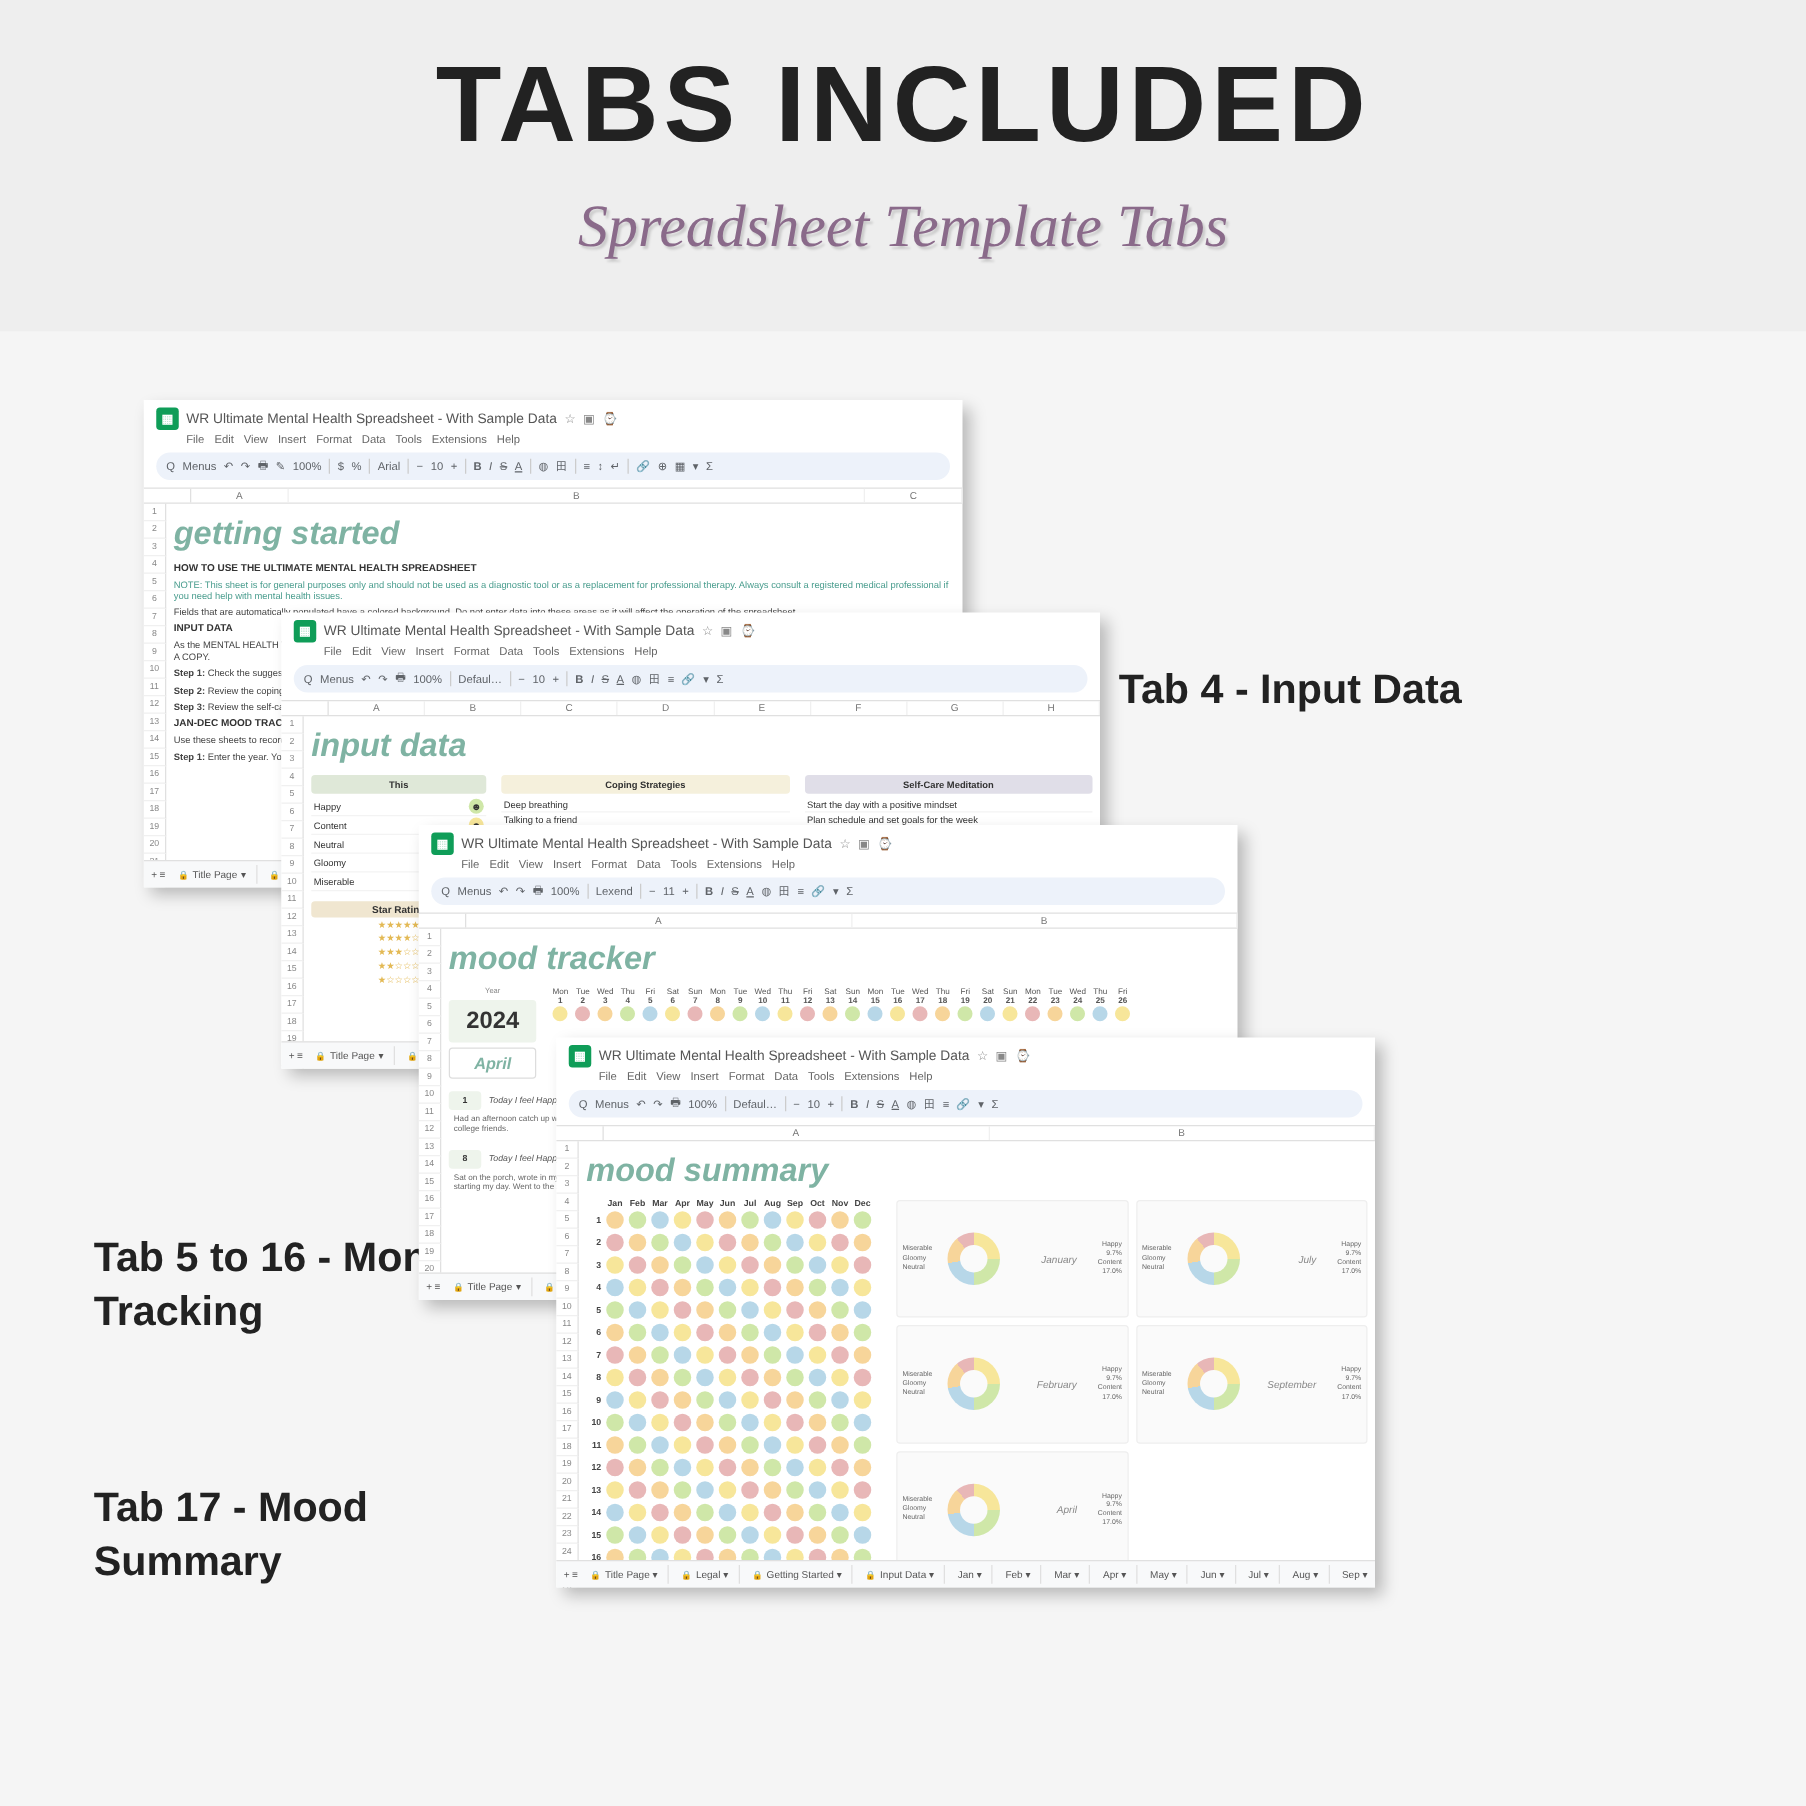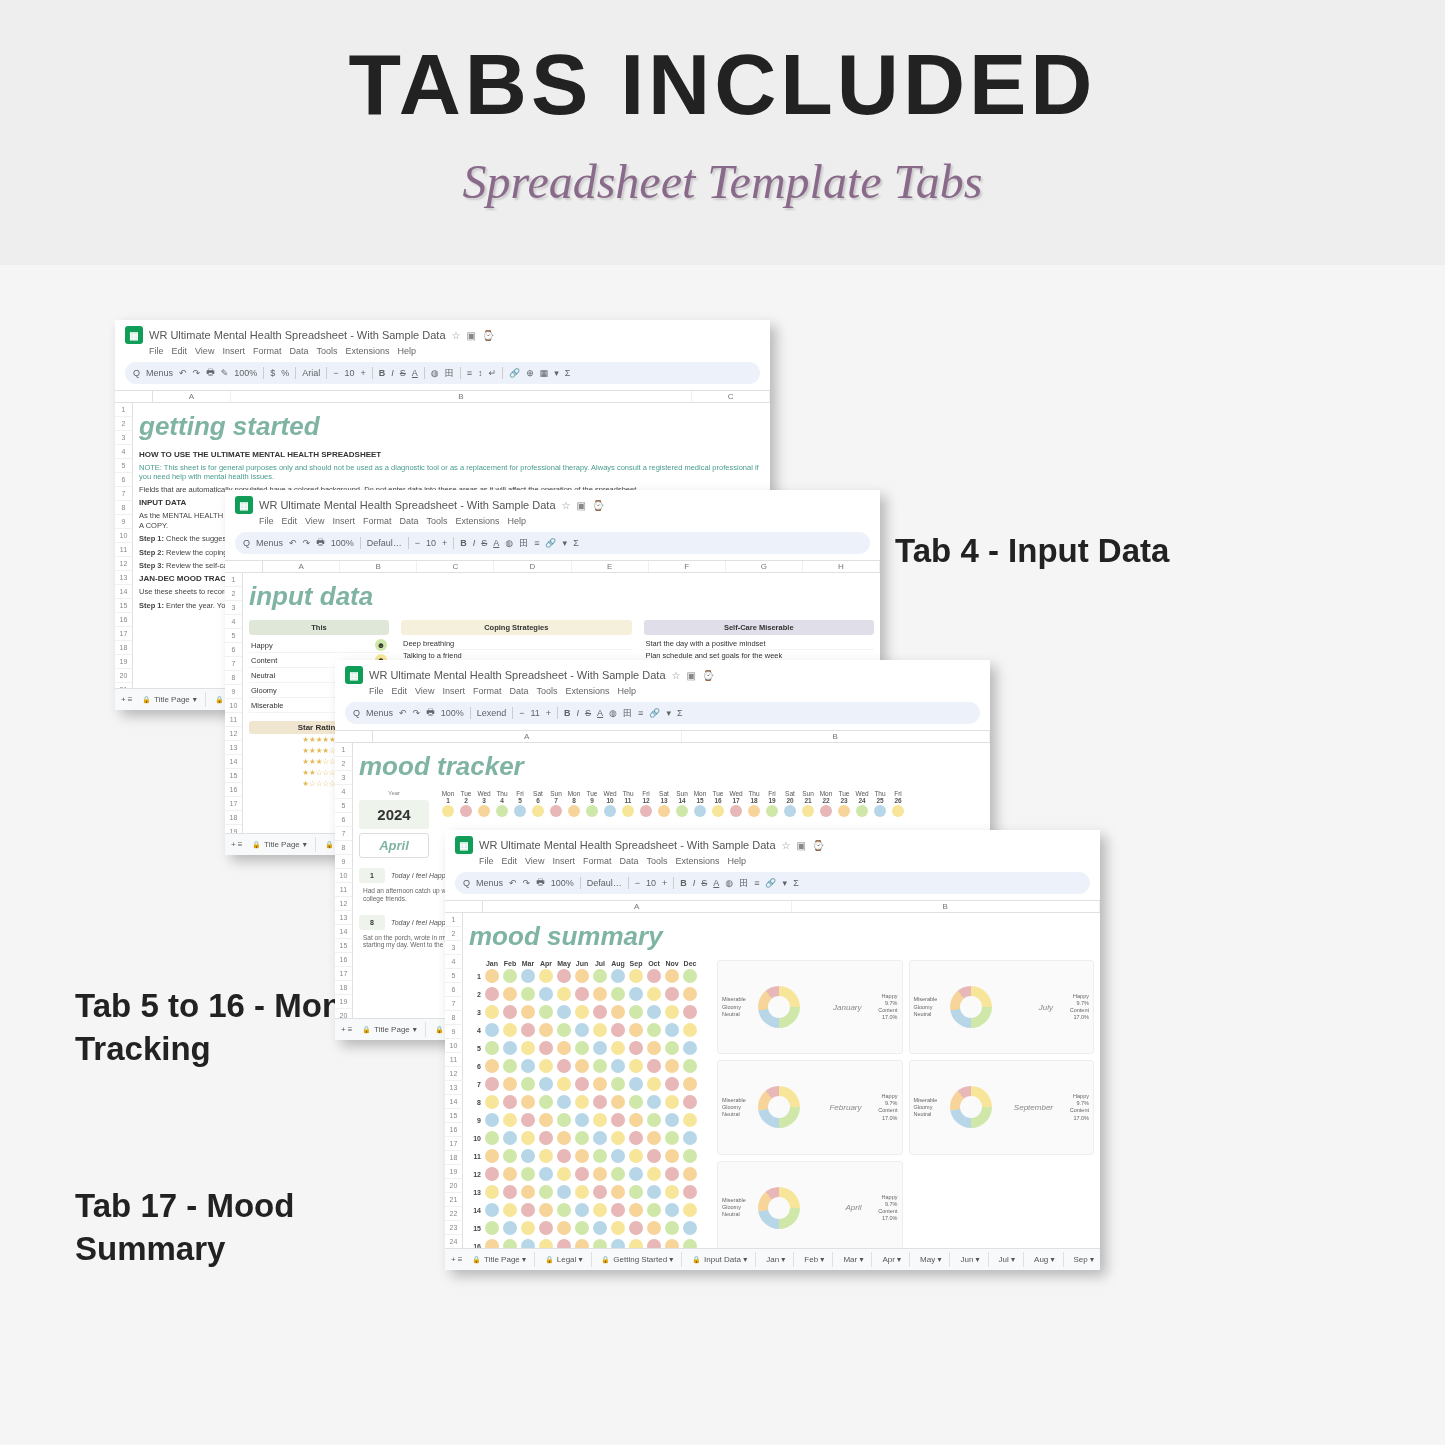--- a/index.html
+++ b/index.html
@@ -134,21 +134,21 @@
   .f-neutral{background:#f7d59a;} .f-gloomy{background:#b7d7e8;}
   .f-miser{background:#e8b7b7;}
   .star-head { text-align:center; background:#f0e6d0; font-weight:bold; padding:2px; margin-top:8px; font-size:8px; border-radius:3px;}
   .star-row { text-align:center; padding:1px 0; color:#e3b954;}
 
   
   .mt-header { display:flex; align-items:flex-start; gap:10px; margin-top:4px;}
   .mt-ym {
     display:flex; flex-direction:column; gap:4px;
   }
-  .mt-y { background:#eef4ec; padding:6px 14px; border-radius:3px; font-weight:bold; font-size:15px; color:#333; text-align:center;}
+  .mt-y { background:#eef4ec; padding:6px 14px; border-radius:3px; font-weight:bold; font-size:19px; color:#333; text-align:center;}
   .mt-m { background:#fff; border:1px solid #ddd; padding:4px 10px; border-radius:3px; font-style:italic; font-weight:bold; font-size:13px; color:#7fb3a3; text-align:center;}
   .mt-days { flex:1; }
   .mt-drow { display:flex; }
   .mt-d { width:18px; text-align:center; font-size:6.5px; color:#555; }
   .mt-frow { display:flex; }
   .mt-f { width:18px; display:flex; align-items:center; justify-content:center; padding:1px 0;}
   .mf { width:12px; height:12px; border-radius:50%; }
   .note-row { display:flex; margin-top:10px; gap:8px; font-size:7px; }
   .note-head { background:#eef4ec; padding:4px 6px; font-weight:bold; width:26px; text-align:center; border-radius:3px;}
   .note-lbl { padding:4px 2px; flex:1; font-style:italic; color:#555;}
@@ -426,21 +426,21 @@
                 <div class="id-row">Going for a walk</div>
                 <div class="id-row">Mindfulness</div>
                 <div class="id-row">Visualization</div>
                 <div class="id-row">Journaling</div>
                 <div class="id-row">Progressive muscle relaxation</div>
                 <div class="id-row">Positive affirmations</div>
                 <div class="id-row">Meditation</div>
               </div>
           </div>
           <div class="id-col">
-            <div class="id-head self">Self-Care Miserable</div>
+            <div class="id-head self">Self-Care Meditation</div>
             <div id="self-list">
                 <div class="id-row">Start the day with a positive mindset</div>
                 <div class="id-row">Plan schedule and set goals for the week</div>
                 <div class="id-row">Exercise for at least 30 minutes</div>
                 <div class="id-row">Eat balanced meals and snacks</div>
                 <div class="id-row">Take breaks throughout the day</div>
                 <div class="id-row">Check in with emotions and thoughts</div>
                 <div class="id-row">Set aside time for self-reflection and journaling</div>
                 <div class="id-row">Connect/spend time with a friend or family member</div>
                 <div class="id-row">Engage in a hobby or activity that brings me joy</div>

